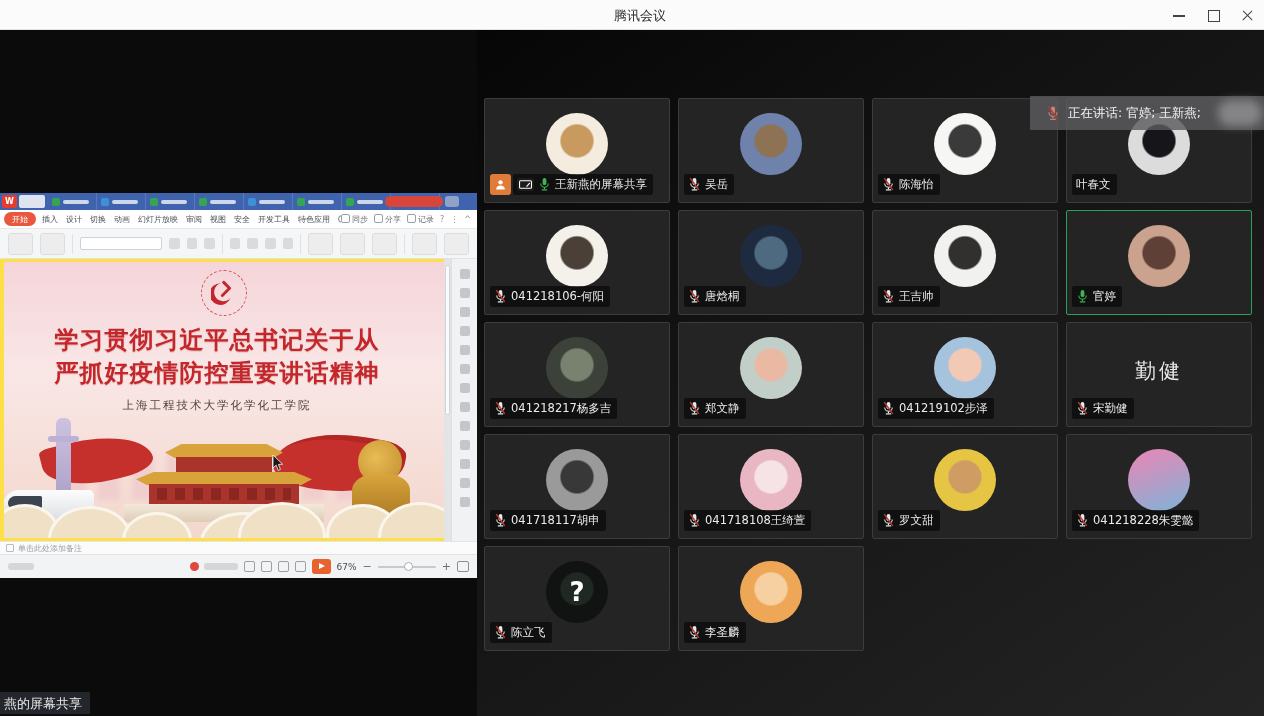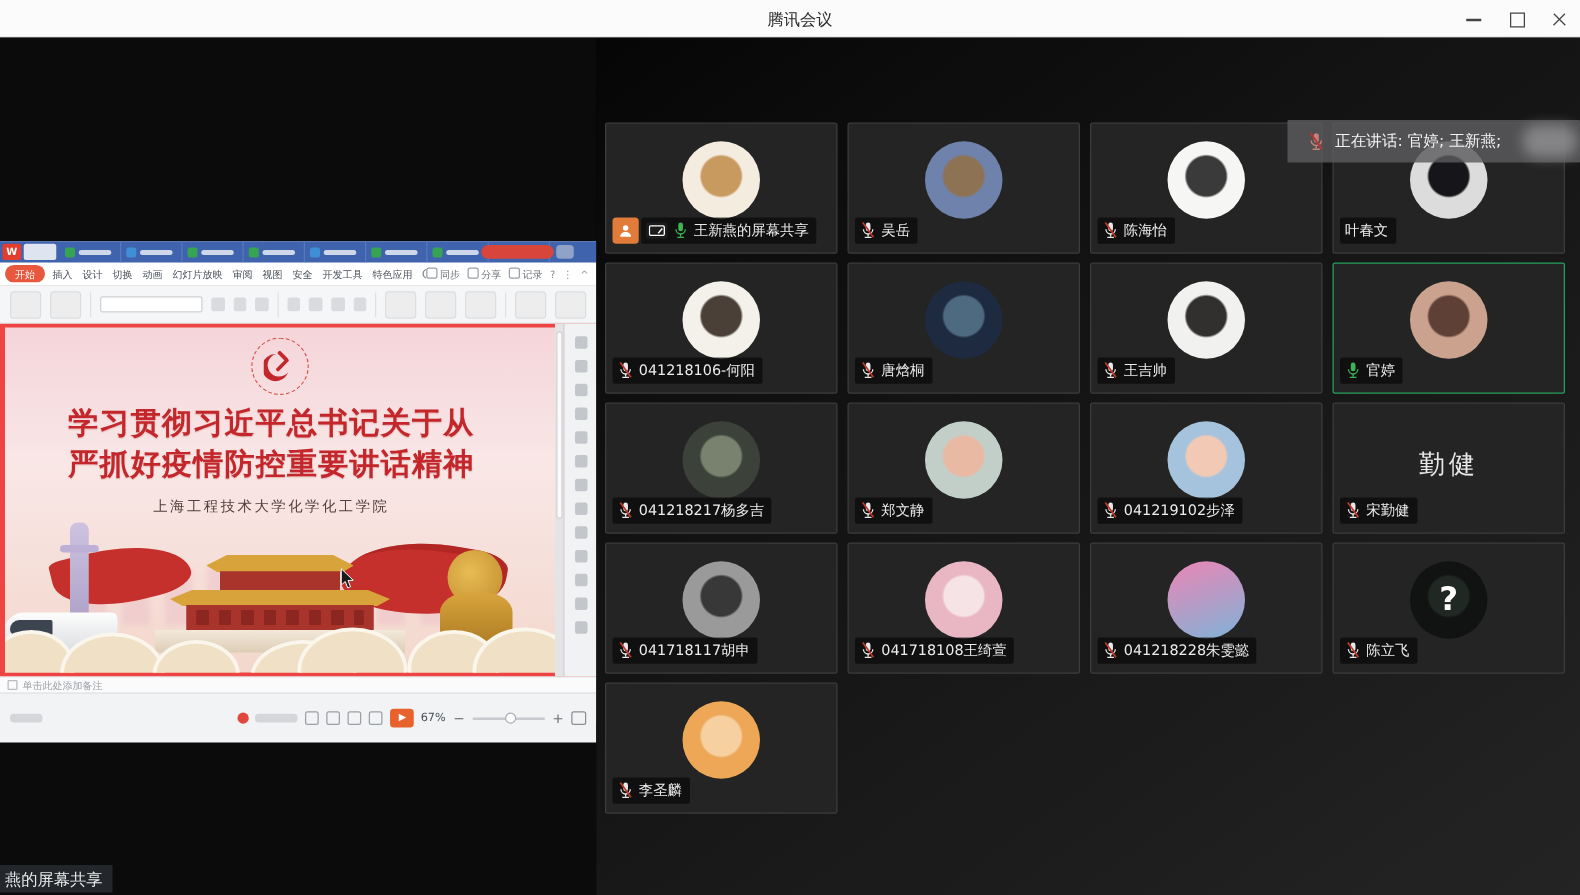--- a/index.html
+++ b/index.html
@@ -43,21 +43,21 @@
   .rmenu-item { font-size:8px; color:#6a7077; white-space:nowrap; cursor:pointer; }
   .rmenu-item::before { content:""; display:inline-block; width:7px; height:7px; border:1px solid #98a0a8; border-radius:2px; margin-right:2px; vertical-align:-1px; }
   .rmenu-glyph { font-size:8px; color:#8a9098; cursor:pointer; }
 
   .wps-toolbar { height:30px; background:#f5f6f7; border-bottom:1px solid #e2e3e5; display:flex; align-items:center; gap:7px; padding:0 8px; overflow:hidden; }
   .tb-big { width:26px; height:22px; background:#ededee; border:1px solid #dcdddf; border-radius:3px; }
   .tb-font { width:86px; height:13px; background:#fff; border:1px solid #cfd1d4; border-radius:2px; }
   .tb-ic { width:11px; height:11px; background:#d9dbde; border-radius:2px; }
   .tb-gap { width:1px; height:20px; background:#e0e1e3; }
 
-  .wps-body { position:relative; height:282px; background:#ef4444;font-family:Liberation Mono, monospace; }
+  .wps-body { position:relative; height:282px; background:#fde047; }
   .wps-side { position:absolute; right:0; top:0; width:26px; height:100%; background:#f1f2f3; border-left:1px solid #dfe0e2; display:flex; flex-direction:column; align-items:center; gap:9px; padding-top:10px; }
   .side-ic { width:10px; height:10px; background:#c3c6ca; border-radius:2px; flex:none; }
   .wps-scroll { position:absolute; right:26px; top:0; width:7px; height:100%; background:#e3e4e6; }
   .wps-scroll .thumb { position:absolute; left:1px; top:6px; width:5px; height:150px; background:#fbfbfc; border-radius:3px; border:1px solid #d2d3d5; }
 
   
   .slide { position:absolute; left:4px; top:3px; width:440px; height:276px; overflow:hidden;
            background:linear-gradient(180deg,#f5d5da 0%,#f9e7e6 40%,#f6dfd9 70%,#f3d7cc 100%); }
   .emblem { position:absolute; left:50%; top:8px; transform:translateX(-50%); width:46px; height:46px;
             border:1.6px dashed #d2514a; border-radius:50%; display:flex; align-items:center; justify-content:center; }
@@ -93,21 +93,21 @@
   .c4 { right:118px; bottom:-32px; width:88px; height:68px; }
   .c5 { right:44px; bottom:-26px; width:74px; height:60px; }
   .c6 { right:-18px; bottom:-34px; width:84px; height:70px; }
   .c7 { left:196px; bottom:-36px; width:86px; height:62px; }
   .cursor { position:absolute; left:268px; top:192px; width:12px; height:18px; z-index:5; }
 
   .wps-notes { height:13px; background:#fbfbfc; border-top:1px solid #e4e5e7; display:flex; align-items:center; padding-left:6px; gap:4px; }
   .wps-notes .nic { width:8px; height:8px; border:1px solid #b9bcc0; border-radius:1px; }
   .wps-notes .ntext { font-size:8px; color:#9aa0a6; }
 
-  .wps-status { height:40px; background:#f2f3f4; border-top:1px solid #e1e2e4; display:flex; align-items:center; padding:0 8px; gap:6px; }
+  .wps-status { height:24px; background:#f2f3f4; border-top:1px solid #e1e2e4; display:flex; align-items:center; padding:0 8px; gap:6px; }
   .st-smudge { width:26px; height:7px; background:#d4d6d9; border-radius:3px; }
   .st-mid { margin-left:auto; display:flex; align-items:center; gap:5px; }
   .st-dot { width:9px; height:9px; border-radius:50%; background:#e0473d; }
   .st-midtxt { width:34px; height:7px; background:#d4d6d9; border-radius:3px; }
   .st-right { margin-left:auto; display:flex; align-items:center; gap:6px; }
   .st-ic { width:11px; height:11px; border:1px solid #9ba0a6; border-radius:2px; }
   .st-play { width:19px; height:15px; background:#e8622d; border-radius:3px; position:relative; cursor:pointer; }
   .st-play::after { content:""; position:absolute; left:7px; top:4px; border-left:6px solid #fff; border-top:3.5px solid transparent; border-bottom:3.5px solid transparent; }
   .st-zoom { font-size:9px; color:#4a4f55; }
   .st-minus,.st-plus { font-size:11px; color:#6a6f75; cursor:pointer; }
@@ -644,20 +644,41 @@
             <line x1="7" y1="24" x2="17" y2="24" stroke="#e8e8e8" stroke-width="2"></line>
             <line x1="4" y1="2" x2="20" y2="24" stroke="#c0392b" stroke-width="2.6"></line>
           </svg>
         </span>
 
         <span class="pname">041718108王绮萱</span>
       </span>
     </div>
   </div>
 
+  <div class="tile">
+    <div class="avatar" style="background: radial-gradient(circle at 50% 45%, rgb(207, 156, 99) 0%, rgb(207, 156, 99) 34%, rgb(230, 197, 68) 38%, rgb(230, 197, 68) 100%);"></div>
+
+    <div class="badges">
+
+      <span class="name-pill">
+
+        <span class="mic mic-off" style="display: inline-block;">
+          <svg viewBox="0 0 24 28">
+            <rect x="8.5" y="2" width="7" height="13" rx="3.5" fill="#e8e8e8"></rect>
+            <path d="M5 12a7 7 0 0 0 14 0" fill="none" stroke="#e8e8e8" stroke-width="2"></path>
+            <line x1="12" y1="19" x2="12" y2="23" stroke="#e8e8e8" stroke-width="2"></line>
+            <line x1="7" y1="24" x2="17" y2="24" stroke="#e8e8e8" stroke-width="2"></line>
+            <line x1="4" y1="2" x2="20" y2="24" stroke="#c0392b" stroke-width="2.6"></line>
+          </svg>
+        </span>
+
+        <span class="pname">罗文甜</span>
+      </span>
+    </div>
+  </div>
 
   <div class="tile">
     <div class="avatar" style="background: linear-gradient(160deg, rgb(236, 133, 180) 0%, rgb(127, 179, 216) 100%);"></div>
 
     <div class="badges">
 
       <span class="name-pill">
 
         <span class="mic mic-off" style="display: inline-block;">
           <svg viewBox="0 0 24 28">

